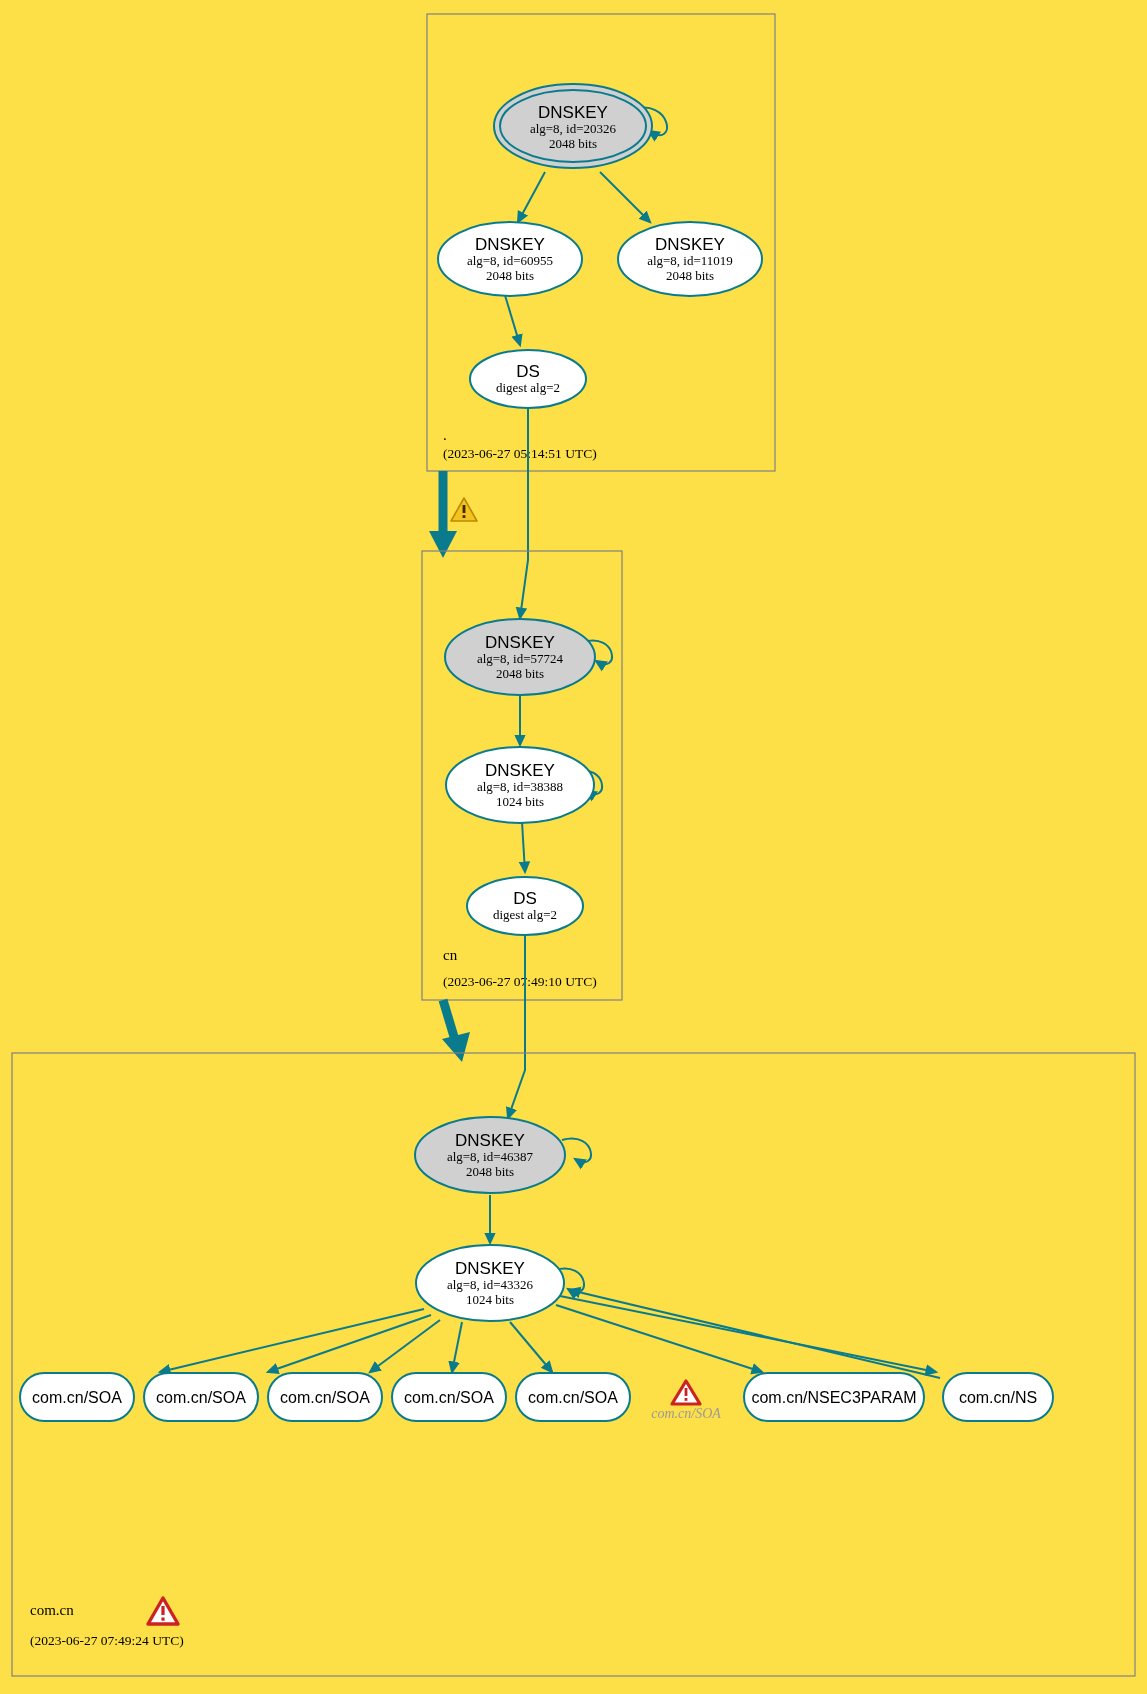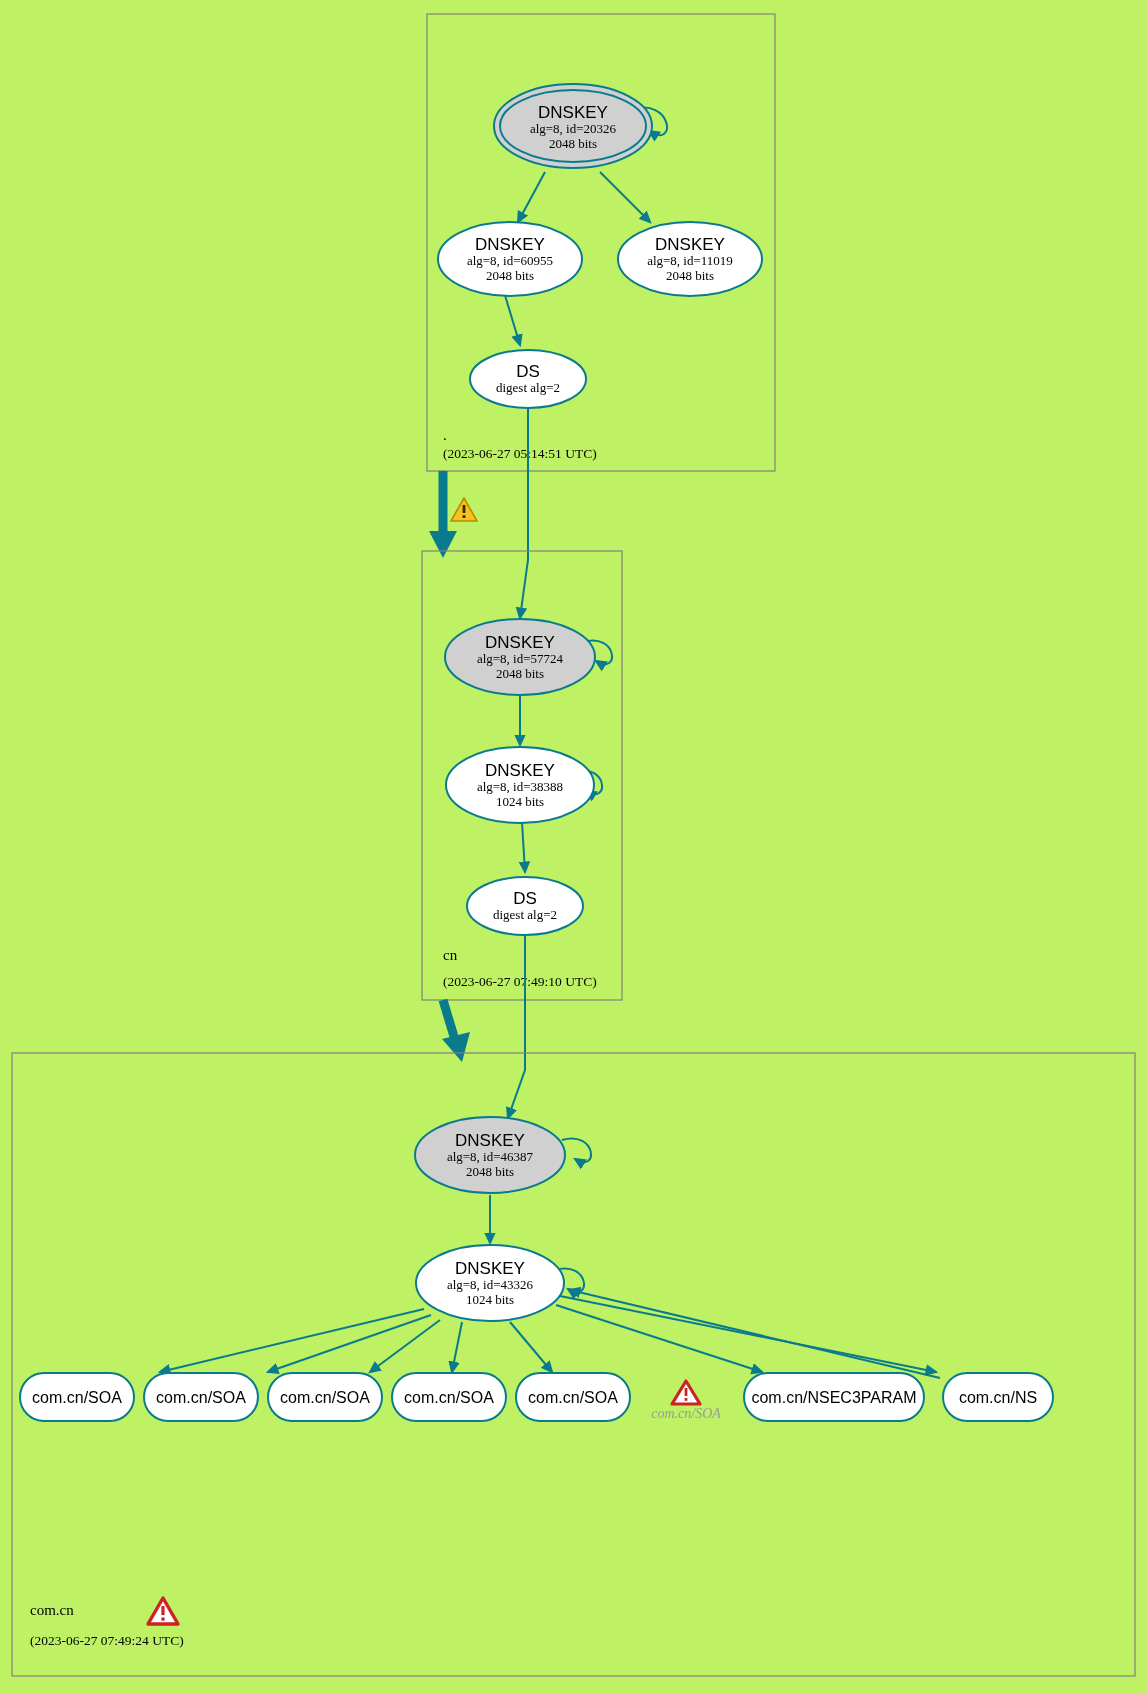--- a/index.html
+++ b/index.html
@@ -1,17 +1,17 @@
 <!DOCTYPE html>
 <html><head>
 <meta charset="utf-8">
 <style>
   html,body{margin:0;padding:0;background:#ffffff;}
   body{font-family:"Liberation Sans",sans-serif;}
-  #stage{position:relative;width:1147px;height:1694px;background:#bef264;overflow:hidden;}
+  #stage{position:relative;width:1147px;height:1694px;background:#fde047;overflow:hidden;}
   svg#graph{position:absolute;left:0;top:0;width:1147px;height:1694px;}
 
   .zone-box{fill:none;stroke:#808080;stroke-width:1.2;}
   .edge{fill:none;stroke:#0a7b8c;stroke-width:2;}
   .edge-thick{fill:none;stroke:#0a7b8c;stroke-width:9;}
   .node-ell{stroke:#0a7b8c;stroke-width:2;}
   .fill-grey{fill:#d0d0d0;}
   .fill-white{fill:#ffffff;}
   .arrowfill{fill:#0a7b8c;}
 

